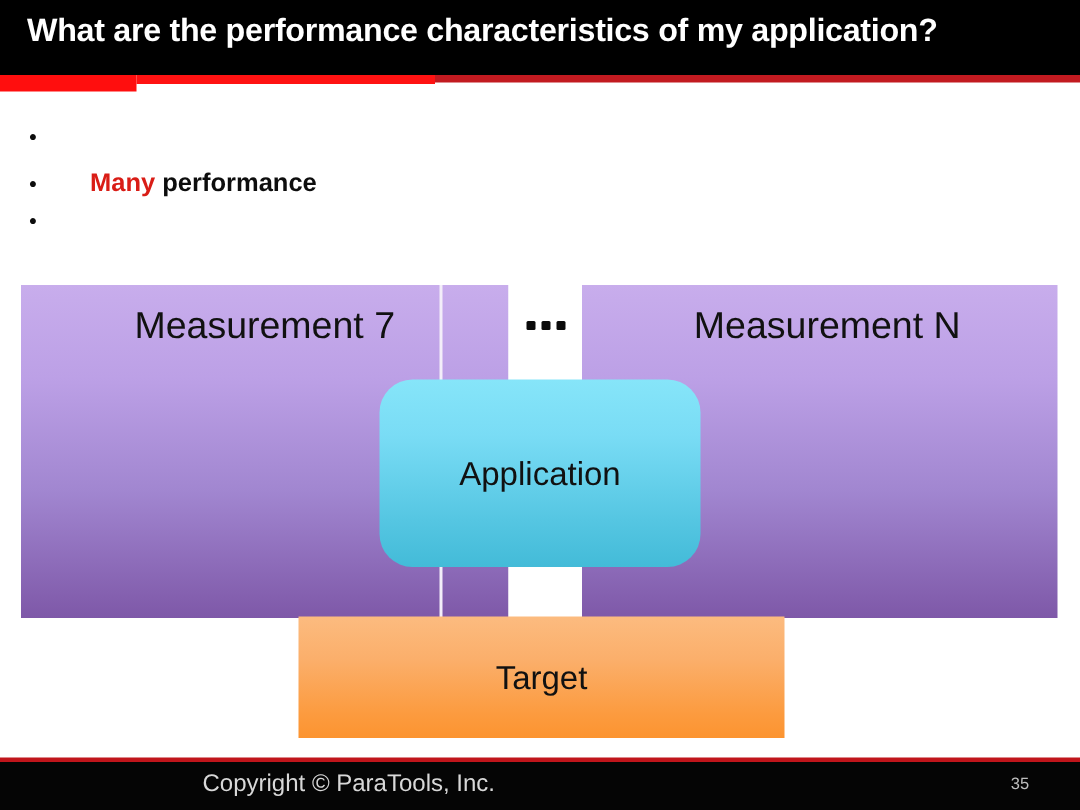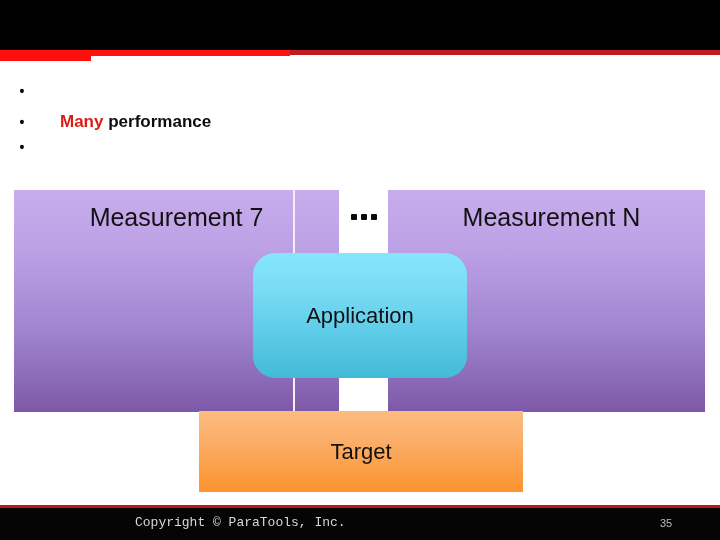--- a/index.html
+++ b/index.html
@@ -234,44 +234,45 @@
     color: #EDEDED;
     letter-spacing: -0.5px;
     white-space: nowrap;
   }
   .footer-copy {
     position: absolute;
     left: 135px;
     top: 512px;
     height: 22px;
     line-height: 22px;
-    font-size: 13px;
+    font-size: 16px;
     color: #D8D8D8;
-    font-family: Liberation Mono, monospace;
+    font-family: Liberation Sans, sans-serif;
     white-space: nowrap;
   }
   .footer-page {
     position: absolute;
     left: 660px;
     top: 512px;
     width: 40px;
     height: 22px;
     line-height: 22px;
-    text-align: left;
+    text-align: center;
     font-size: 11px;
     color: #BDBDBD;
     font-family: "Liberation Sans", sans-serif;
   }
 </style>
 </head>
 <body>
 
 <div class="slide">
 
   <div class="header-bar"></div>
+  <div class="header-title">What are the performance characteristics of my application?</div>
   <div class="accent-thick"></div>
   <div class="accent-mid"></div>
   <div class="accent-thin"></div>
 
   <div class="bullets">
 
     <div class="bullet-row">
       <span class="bullet-dot">•</span>
     </div>
 

